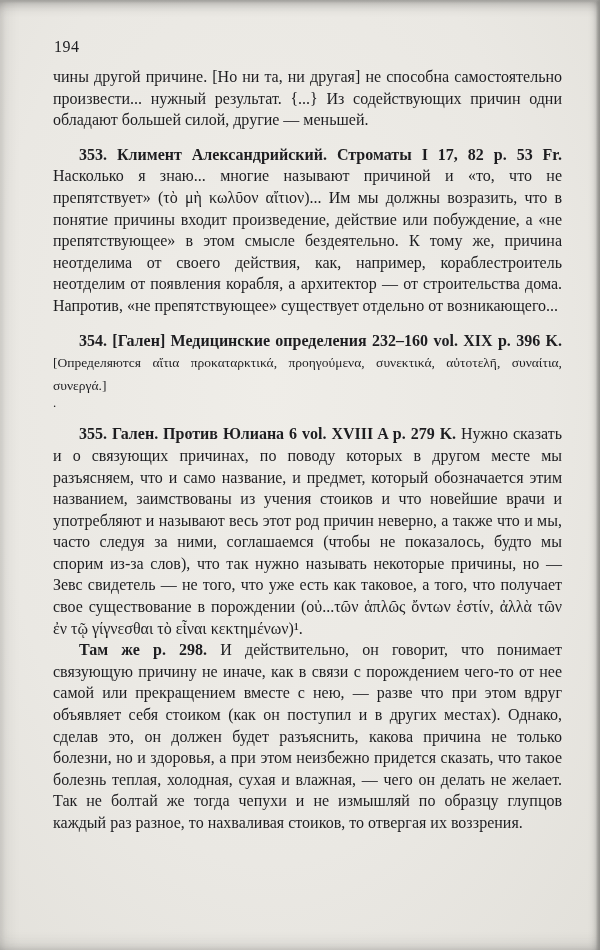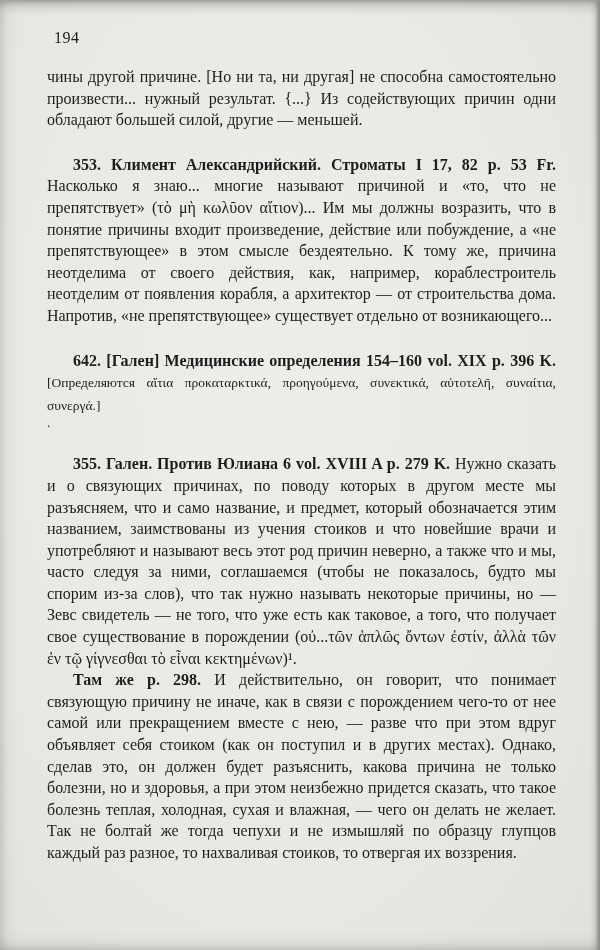--- a/index.html
+++ b/index.html
@@ -30,52 +30,52 @@
   }
   .edge-top {
     position: absolute;
     top: 0; left: 0;
     width: 100%; height: 3px;
     background: linear-gradient(to bottom, #a3a29e, rgba(220,219,214,0));
   }
   .page-number {
     position: absolute;
     left: 54px;
-    top: 29px;
+    top: 38px;
     font-size: 16px;
     letter-spacing: 0.5px;
   }
   .text-body {
     position: absolute;
-    left: 47px;
+    left: 53px;
     top: 66px;
     width: 509px;
     font-size: 16px;
     line-height: 21.6px;
     text-align: justify;
     hyphens: auto;
     -webkit-hyphens: auto;
   }
   p.para { margin: 0; }
-  p.spaced { margin-top: 23px; }
+  p.spaced { margin-top: 13px; }
   p.indent { text-indent: 26px; }
   p.artifact { font-size: 13px; line-height: 14px; }
   .normal { font-style: normal; font-weight: normal; }
   .bold { font-weight: 700; }
   .italic { }
   .small { font-size: 13.5px; }
 </style>
 </head>
 <body>
 
 <div class="scan">
   <div class="edge-top"></div>
   <div class="edge-right"></div>
   <div class="page-number">194</div>
   <div class="text-body">
       <p class="para"><span class="normal">чины другой причине. [Но ни та, ни другая] не способна самостоятельно произвести... нужный результат. {...} Из содействующих причин одни обладают большей силой, другие — меньшей.</span></p>
       <p class="para indent spaced"><span class="bold">353. Климент Александрийский. Строматы I 17, 82 p. 53 Fr. </span><span class="normal">Насколько я знаю... многие называют причиной и «то, что не препятствует» (τὸ μὴ κωλῦον αἴτιον)... Им мы должны возразить, что в понятие причины входит произведение, действие или побуждение, а «не препятствующее» в этом смысле бездеятельно. К тому же, причина неотделима от своего действия, как, например, кораблестроитель неотделим от появления корабля, а архитектор — от строительства дома. Напротив, «не препятствующее» существует отдельно от возникающего...</span></p>
-      <p class="para indent spaced"><span class="bold">642. [Гален] Медицинские определения 154–160 vol. XIX p. 396 K. </span><span class="small">[Определяются αἴτια προκαταρκτικά, προηγούμενα, συνεκτικά, αὐτοτελῆ, συναίτια, συνεργά.]</span></p>
+      <p class="para indent spaced"><span class="bold">354. [Гален] Медицинские определения 232–160 vol. XIX p. 396 K. </span><span class="small">[Определяются αἴτια προκαταρκτικά, προηγούμενα, συνεκτικά, αὐτοτελῆ, συναίτια, συνεργά.]</span></p>
       <p class="para artifact"><span class="normal">.</span></p>
       <p class="para indent spaced"><span class="bold">355. Гален. Против Юлиана 6 vol. XVIII A p. 279 K. </span><span class="normal">Нужно сказать и о связующих причинах, по поводу которых в другом месте мы разъясняем, что и само название, и предмет, который обозначается этим названием, заимствованы из учения стоиков и что новейшие врачи и употребляют и называют весь этот род причин неверно, а также что и мы, часто следуя за ними, соглашаемся (чтобы не показалось, будто мы спорим из-за слов), что так нужно называть некоторые причины, но — Зевс свидетель — не того, что </span><span class="italic">уже есть</span><span class="normal"> как таковое, а того, что получает свое существование в порождении (οὐ...τῶν ἁπλῶς ὄντων ἐστίν, ἀλλὰ τῶν ἐν τῷ γίγνεσθαι τὸ εἶναι κεκτημένων)¹.</span></p>
       <p class="para indent"><span class="bold">Там же p. 298. </span><span class="normal">И действительно, он говорит, что понимает связующую причину не иначе, как в связи с порождением чего-то </span><span class="italic">от нее самой или прекращением</span><span class="normal"> вместе с нею, — разве что при этом вдруг объявляет себя стоиком (как он поступил и в других местах). Однако, сделав это, он должен будет разъяснить, какова причина не только болезни, но и здоровья, а при этом неизбежно придется сказать, что такое болезнь теплая, холодная, сухая и влажная, — чего он делать не желает. Так не болтай же тогда чепухи и не измышляй по образцу глупцов каждый раз разное, то нахваливая стоиков, то отвергая их воззрения.</span></p>
     </div>
 </div>
 
 </body></html>

